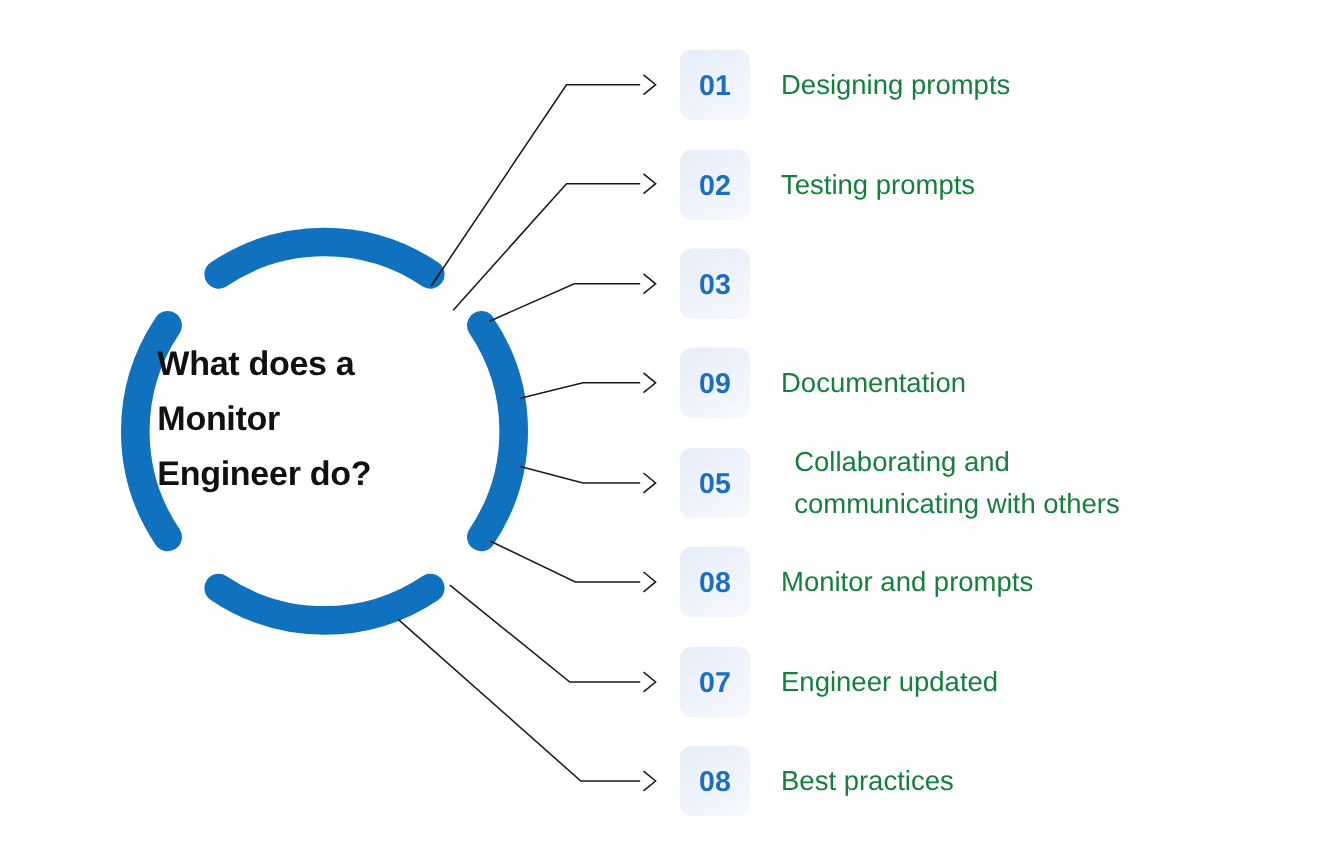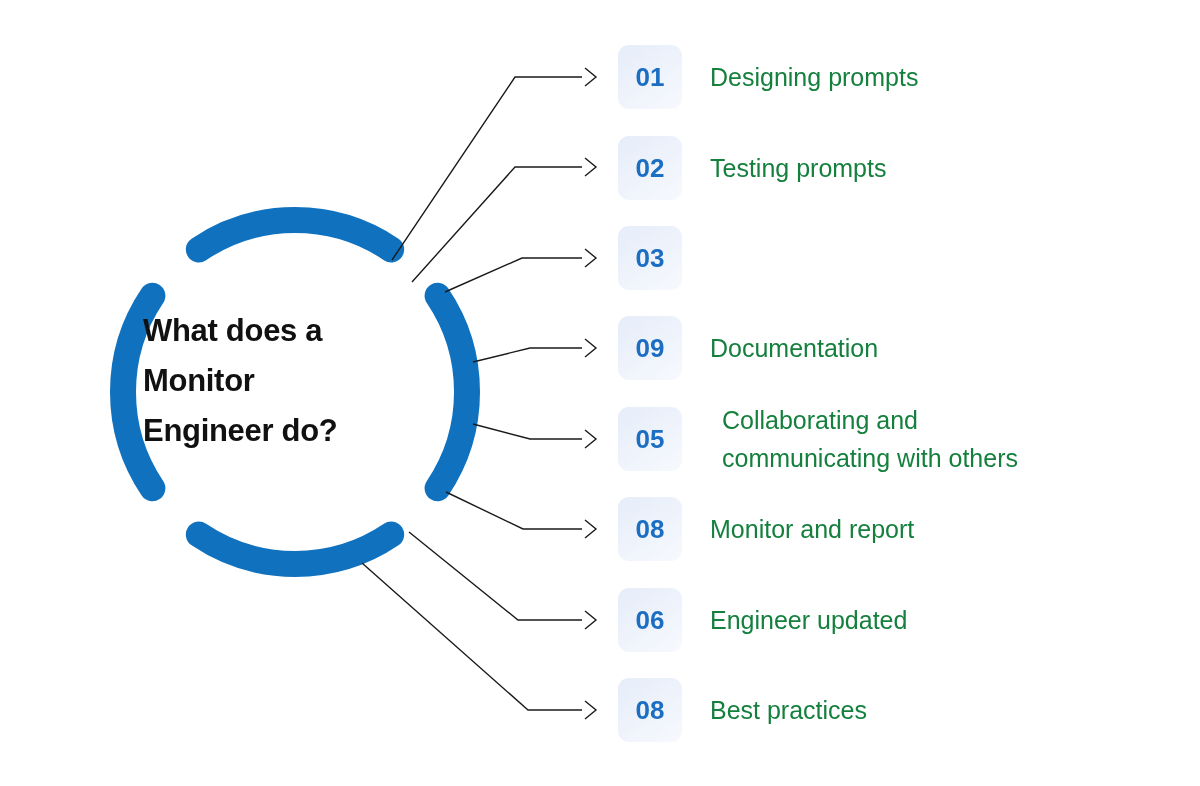--- a/index.html
+++ b/index.html
@@ -143,24 +143,24 @@
         <div class="badge">09</div>
         <div class="item-label">Documentation</div>
       </div>
       <div class="list-item" style="top: 407px; gap: 12px;">
         <div class="badge">05</div>
         <div class="item-label">Collaborating and
 communicating with others</div>
       </div>
       <div class="list-item" style="top: 497px;">
         <div class="badge">08</div>
-        <div class="item-label">Monitor and report</div>
+        <div class="item-label">Monitor and prompts</div>
       </div>
       <div class="list-item" style="top: 588px;">
-        <div class="badge">06</div>
+        <div class="badge">07</div>
         <div class="item-label">Engineer updated</div>
       </div>
       <div class="list-item" style="top: 678px;">
         <div class="badge">08</div>
         <div class="item-label">Best practices</div>
       </div>
     </div>
 
 </div>
 

